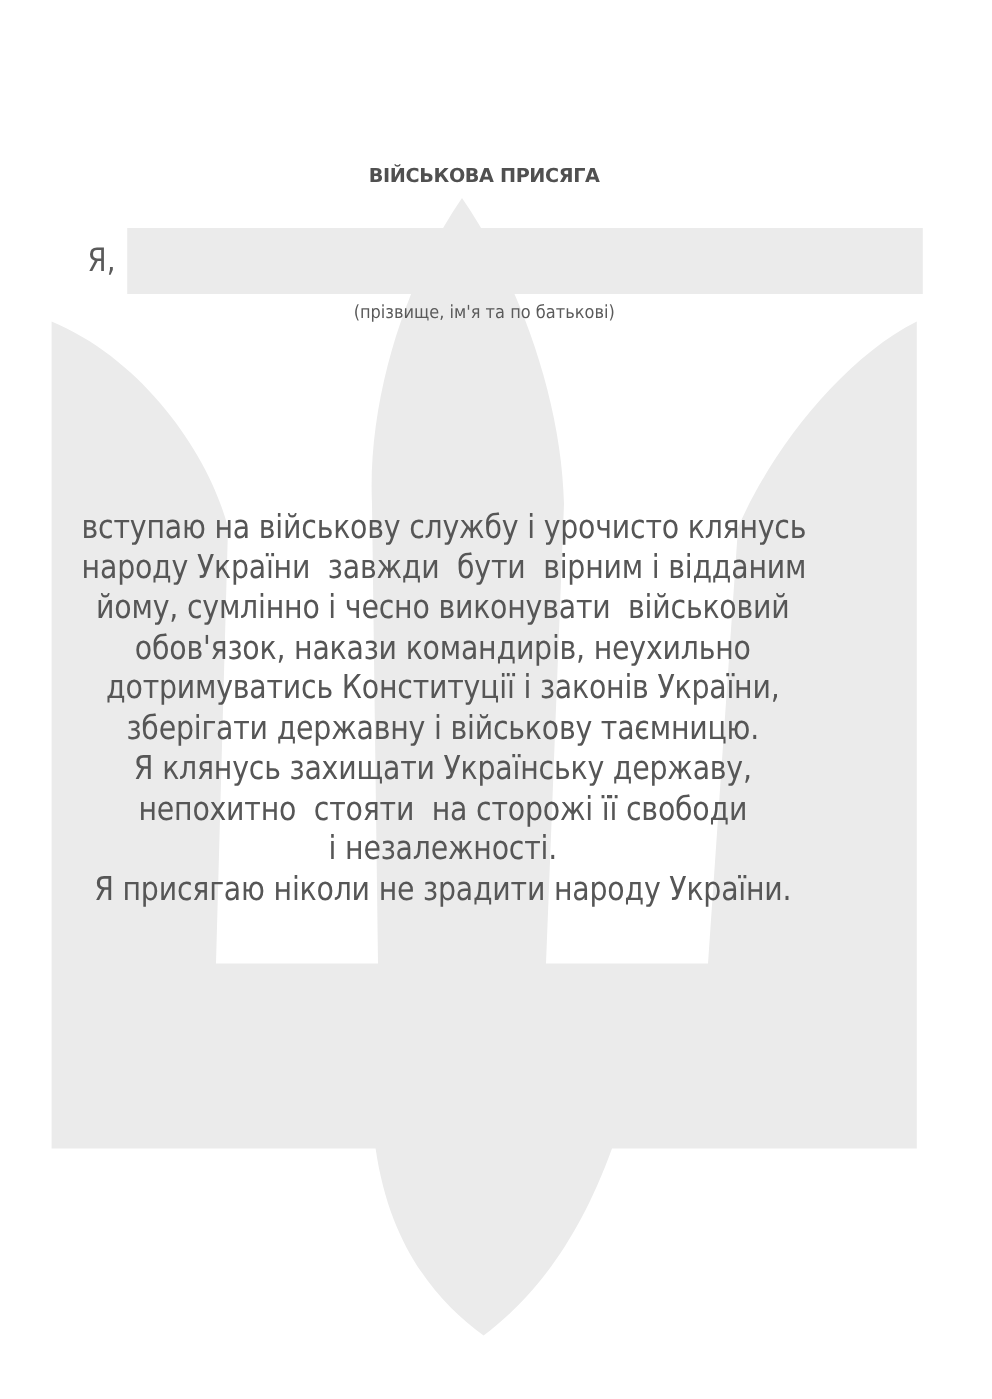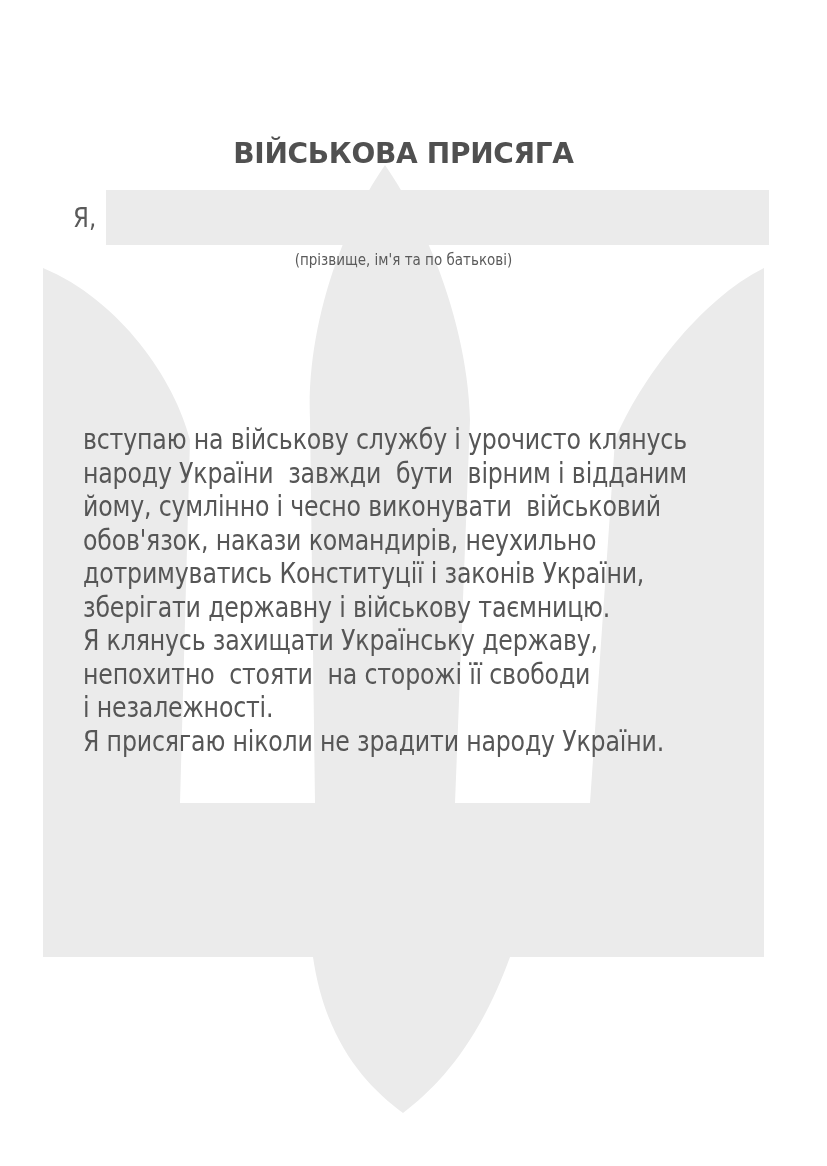--- a/index.html
+++ b/index.html
@@ -1,31 +1,31 @@
 <!DOCTYPE html>
 <html><head>
 <meta charset="utf-8">
 <style>
   html, body { margin: 0; padding: 0; background: #ffffff; }
   body { width: 827px; height: 1166px; position: relative; overflow: hidden;
          font-family: "DejaVu Sans", "Liberation Sans", sans-serif; }
   .emblem { position: absolute; left: 0; top: 0; width: 827px; height: 1166px; z-index: 0; }
   .title { position: absolute; left: 0; width: 807px; top: 137px; text-align: center;
-           font-family: "DejaVu Sans", sans-serif; font-weight: bold; font-size: 28px;
+           font-family: "DejaVu Sans", sans-serif; font-weight: bold; font-size: 16px;
            color: #505050; letter-spacing: -0.3px; z-index: 2; }
   .ya { position: absolute; left: 73px; top: 202px; font-size: 27px; color: #5a5a5a; z-index: 2;
         font-family: "DejaVu Sans", sans-serif; transform: scaleX(0.85); transform-origin: left; }
   .name-field { position: absolute; left: 106px; top: 190px; width: 663px; height: 55px;
                 background: #ebebeb; border: none; outline: none; z-index: 2;
                 font-size: 24px; color: #444; padding: 0 12px; box-sizing: border-box;
                 font-family: "DejaVu Sans", sans-serif; }
   .caption { position: absolute; left: 0; width: 807px; top: 251px; text-align: center;
              font-size: 15px; color: #5a5a5a; z-index: 2;
              font-family: "DejaVu Sans", sans-serif; transform: scaleX(0.9); }
-  .body-text { position: absolute; left: 83px; top: 423px; width: 700px; z-index: 2; }
+  .body-text { position: absolute; left: 68px; top: 423px; width: 700px; z-index: 2; text-align: center; }
   .line { display: block; white-space: pre; font-size: 27.5px; line-height: 33.5px; color: #565656;
           font-family: "DejaVu Sans", sans-serif; transform: scaleX(0.86); transform-origin: left;
           letter-spacing: -0.2px; }
 </style>
 </head>
 <body>
 
 <svg class="emblem" viewBox="0 0 827 1166" xmlns="http://www.w3.org/2000/svg">
   <g fill="#ebebeb">
 

